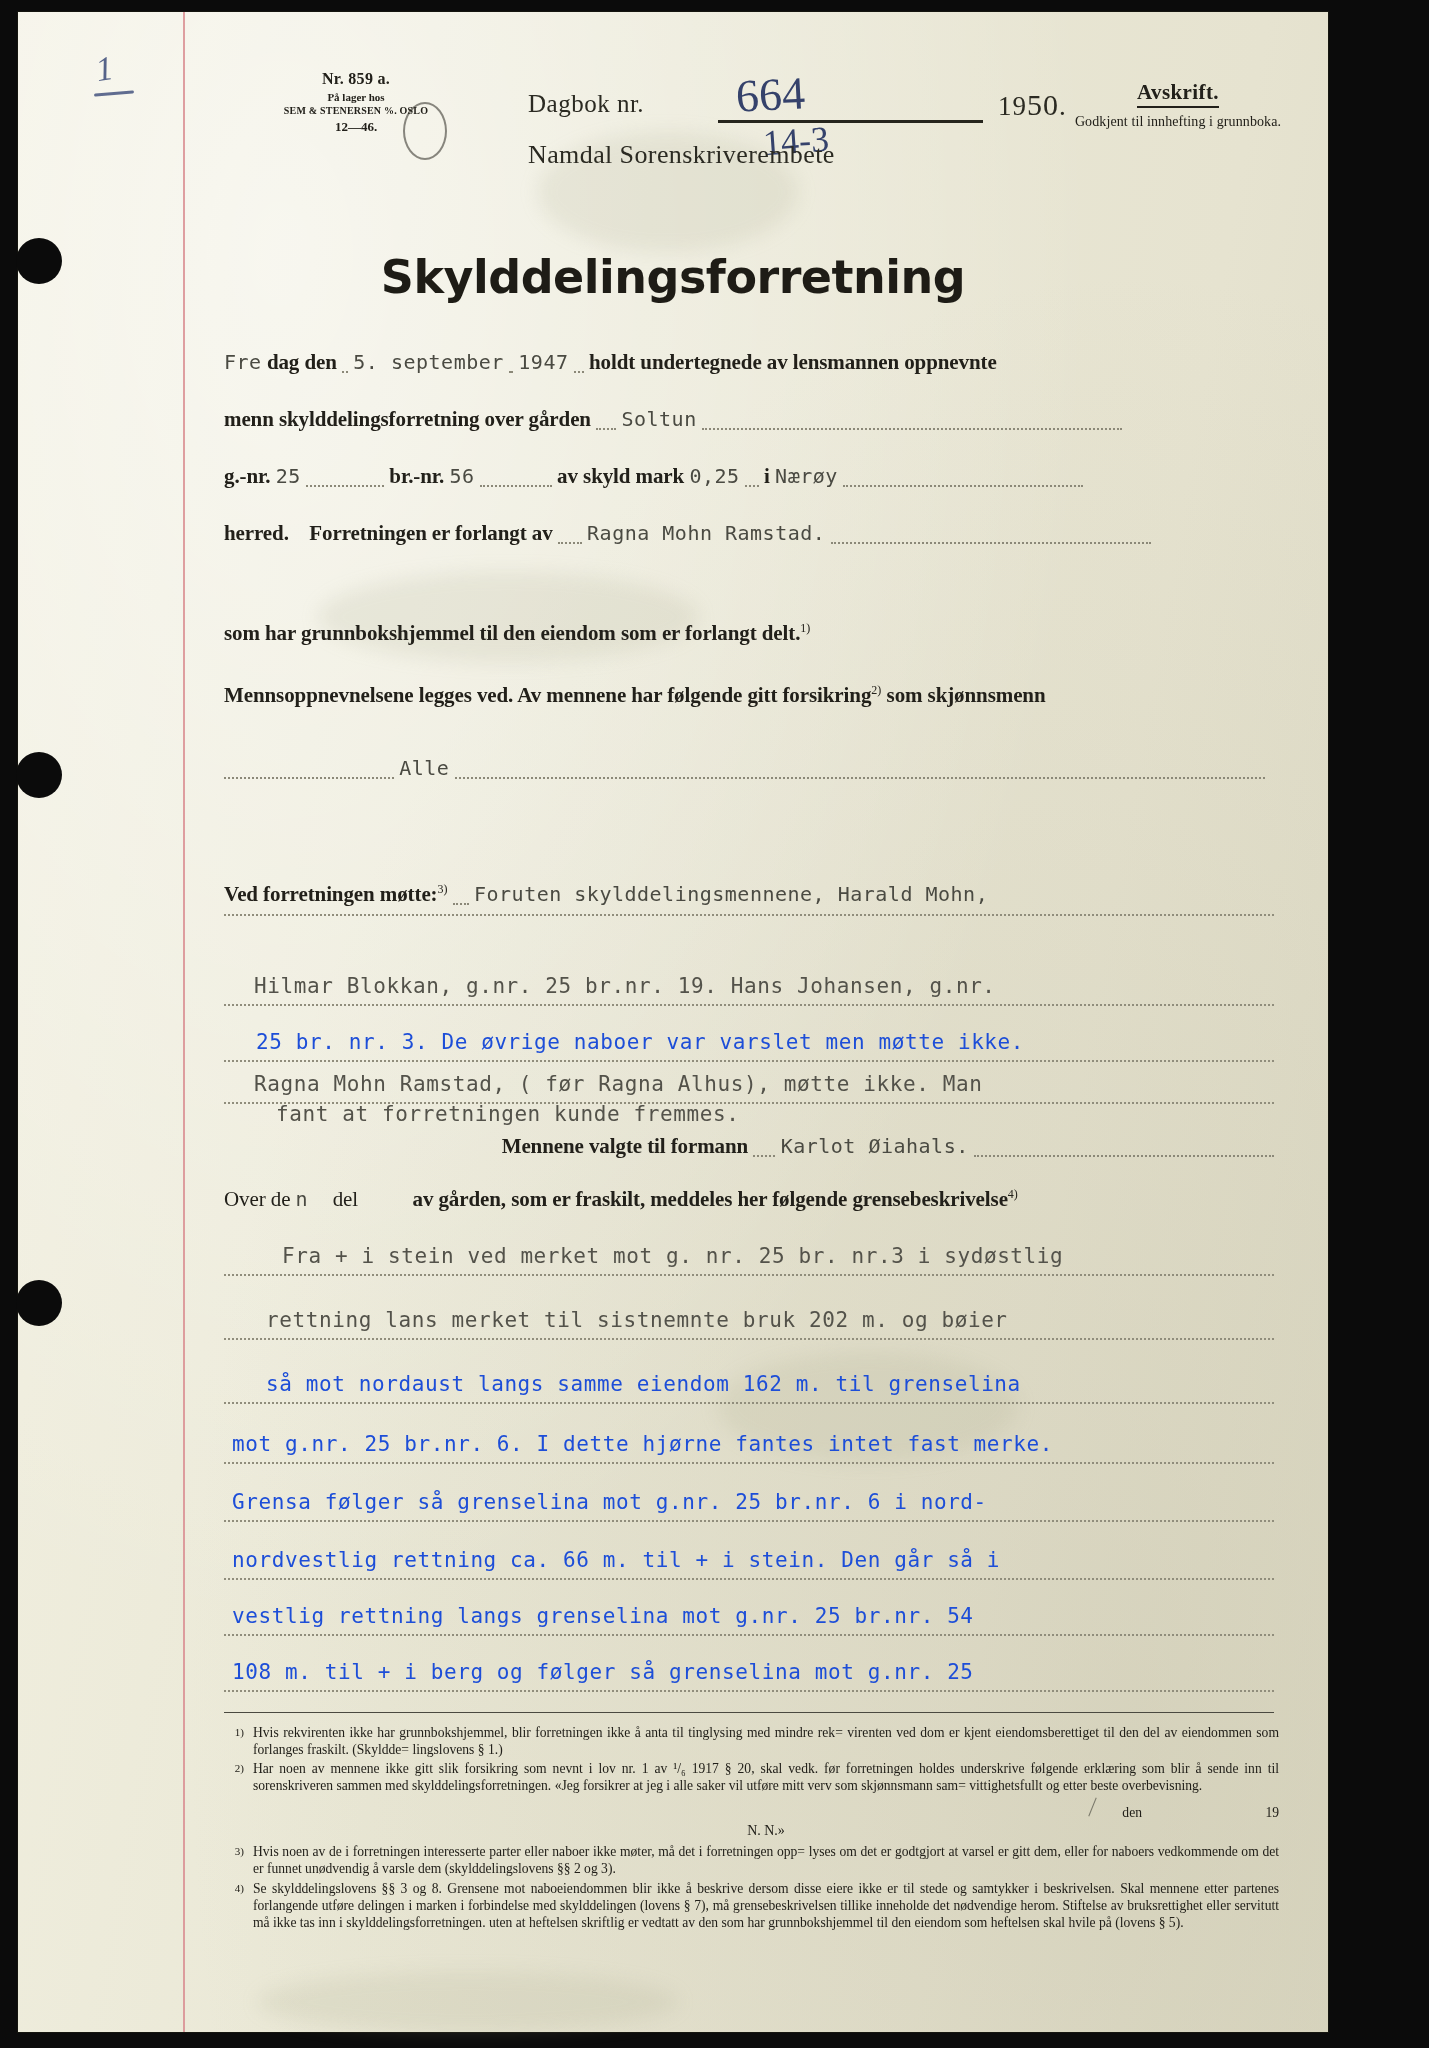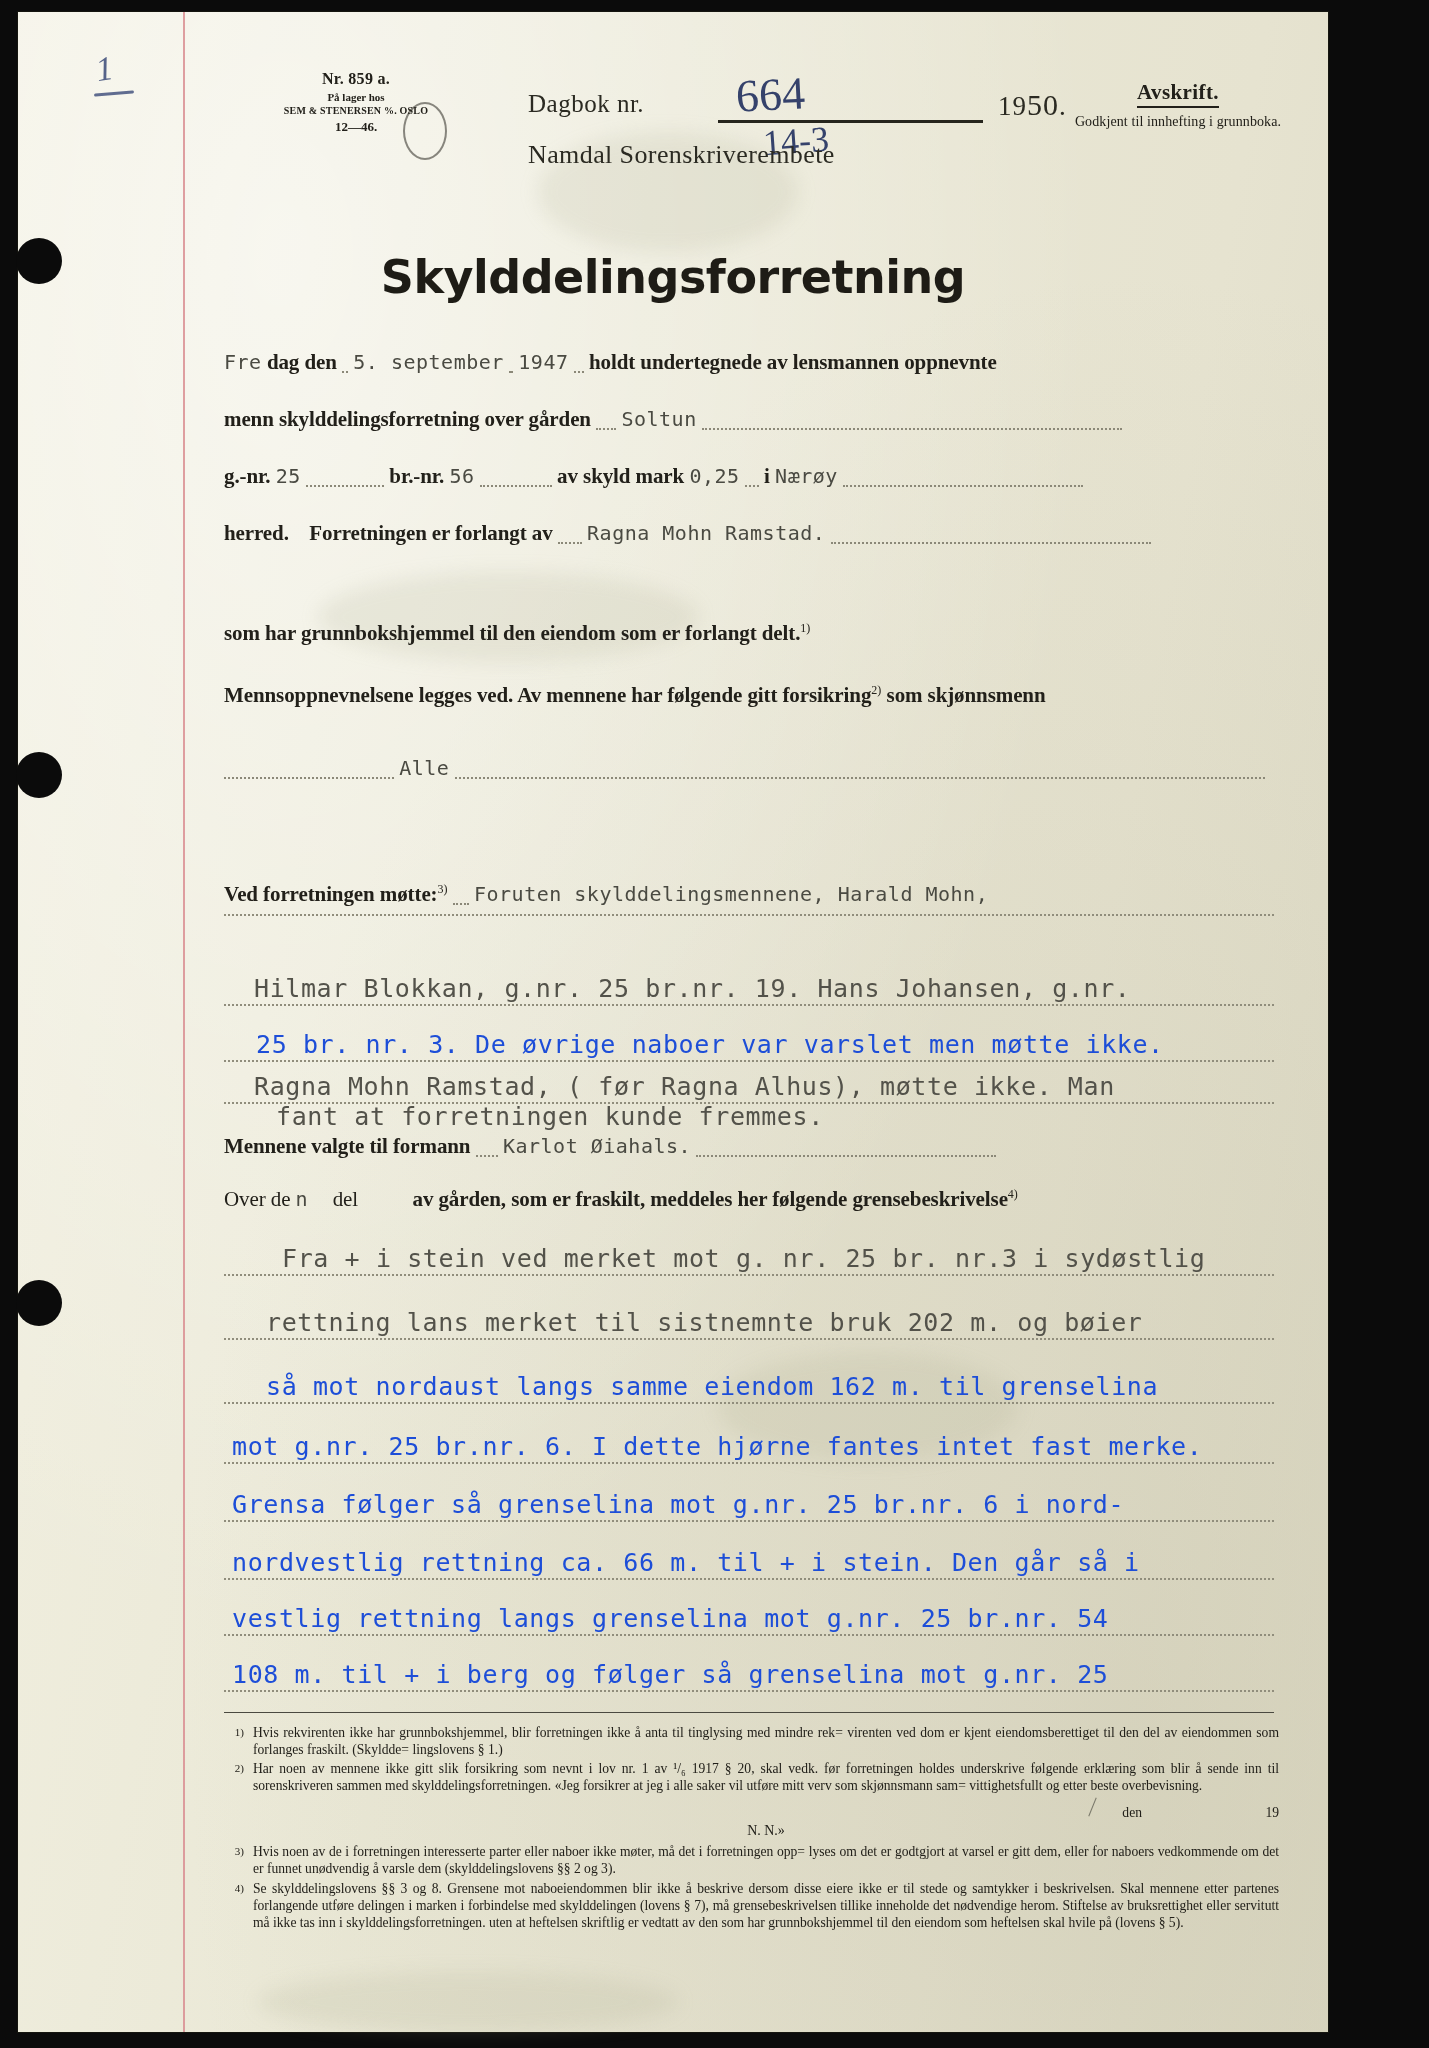--- a/index.html
+++ b/index.html
@@ -151,21 +151,21 @@
   .dots{
     display:inline-block;
     border-bottom:2px dotted #8b8878;
     vertical-align:bottom;
   }
 
   
   .typed{
     position:absolute;
     font-family:"DejaVu Sans Mono", monospace;
-    font-size:25px;
+    font-size:21px;
     color:#53524a;
     letter-spacing:.6px;
     white-space:nowrap;
   }
   .typed.dark{color:#1d4ed8;}
 
   .ruleline{
     position:absolute;left:206px;width:1050px;height:0;
     border-bottom:2px dotted #908d7c;
   }
@@ -313,21 +313,21 @@
 
   <div class="typed dark" style="left:238px;top:1018px;">25 br. nr. 3. De øvrige naboer var varslet men møtte ikke.</div>
   <div class="ruleline" style="top:1048px;"></div>
 
   <div class="typed" style="left:236px;top:1060px;">Ragna Mohn Ramstad, ( før Ragna Alhus), møtte ikke. Man</div>
   <div class="ruleline" style="top:1090px;"></div>
 
   <div class="typed" style="left:258px;top:1090px;">fant at forretningen kunde fremmes.</div>
 
   <div class="body" style="top:1124px;">
-    <div class="frow" style="margin-bottom:12px;">
+    <div class="frow" style="margin-bottom:12px;text-align:right;">
       <span class="pr">Mennene valgte til formann</span>
       <span class="dots" style="width:22px"></span>
       <span class="fill">Karlot Øiahals.</span>
       <span class="dots" style="width:300px"></span>
     </div>
   </div>
 
   <div class="body" style="top:1176px;">
     <div class="frow" style="margin-bottom:0;">
       <span class="pr-n">Over de</span>

